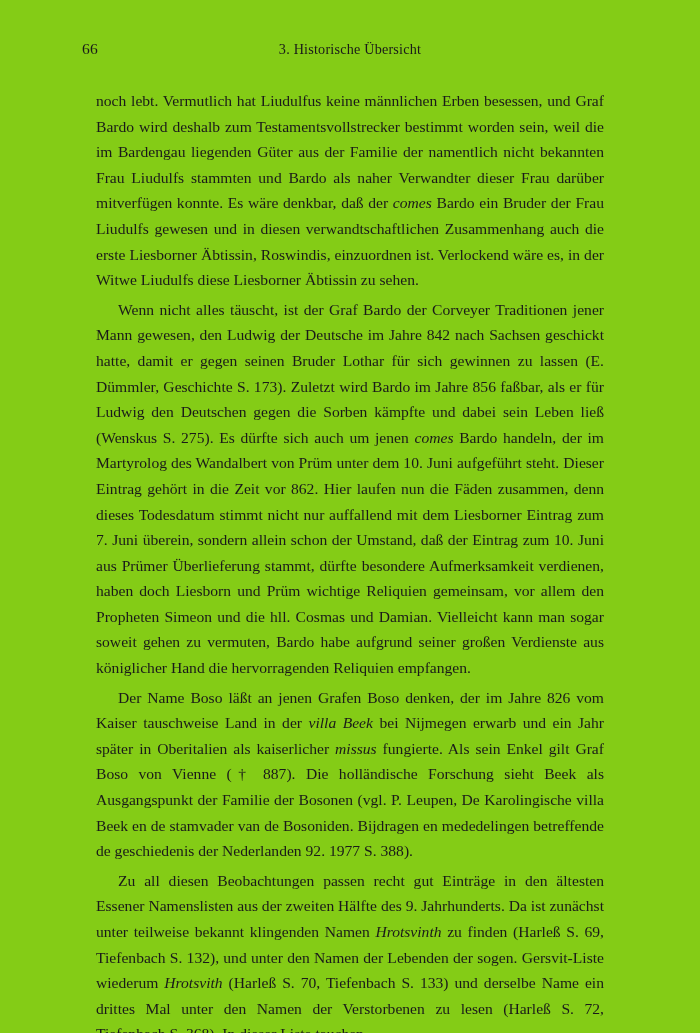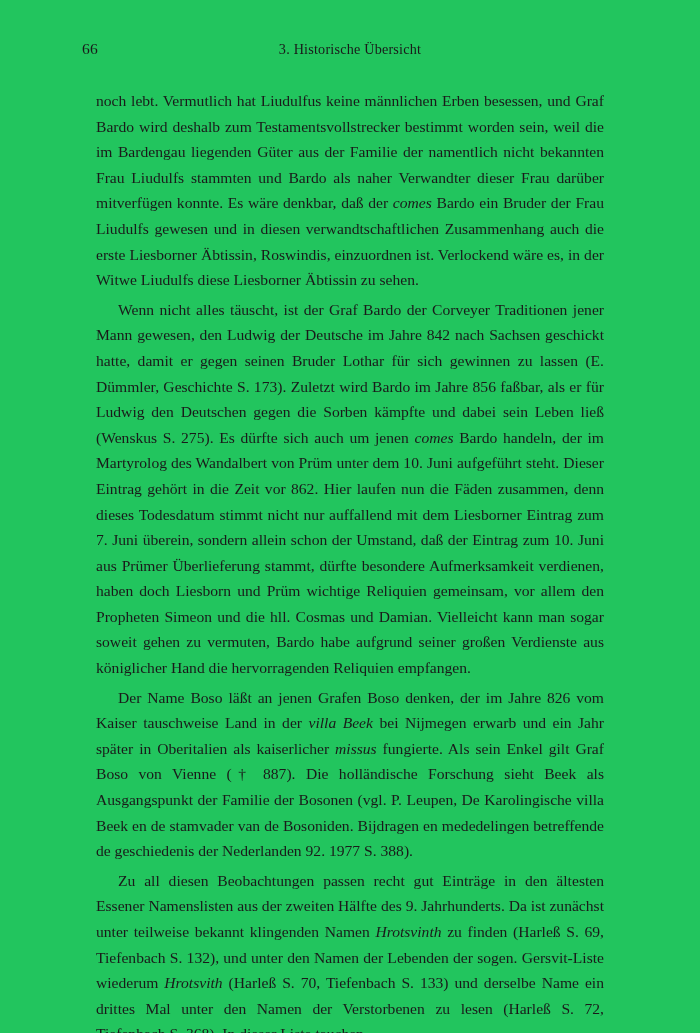--- a/index.html
+++ b/index.html
@@ -12,21 +12,21 @@
     height: 1033px;
     font-family: "Liberation Serif", serif;
     color: #1a1a1a;
   }
   .page {
     position: relative;
     width: 700px;
     height: 1033px;
     box-sizing: border-box;
     padding: 40px 0 0 0;
-    background: #22c55e;
+    background: #84cc16;
   }
   .running-head {
     position: relative;
     width: 516px;
     margin: 0 auto;
     height: 24px;
     font-size: 14.5px;
     letter-spacing: 0.2px;
   }
   .folio {

